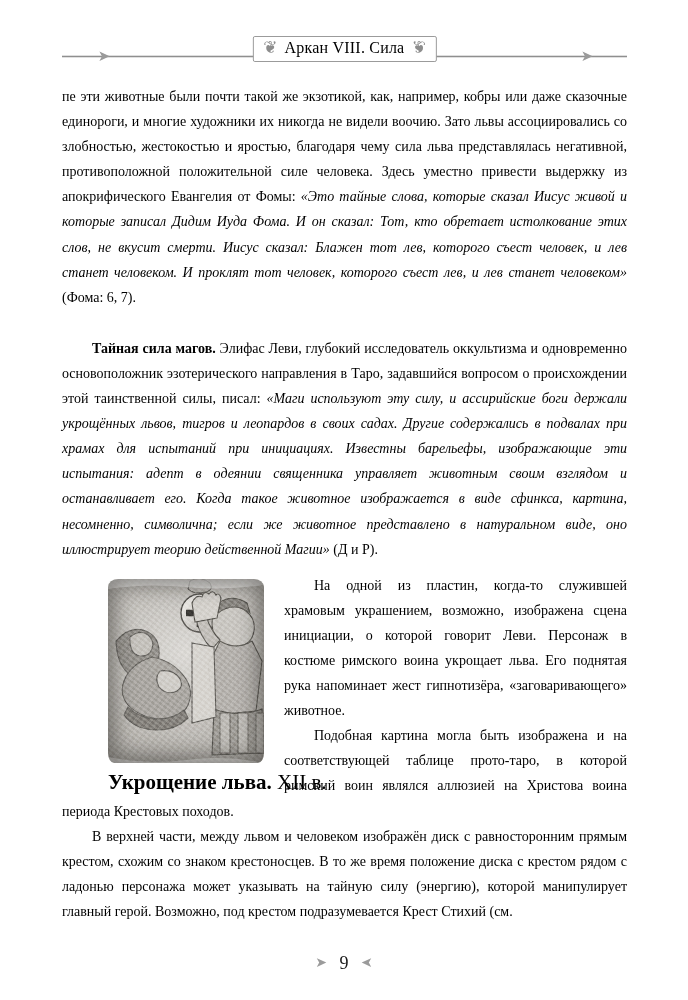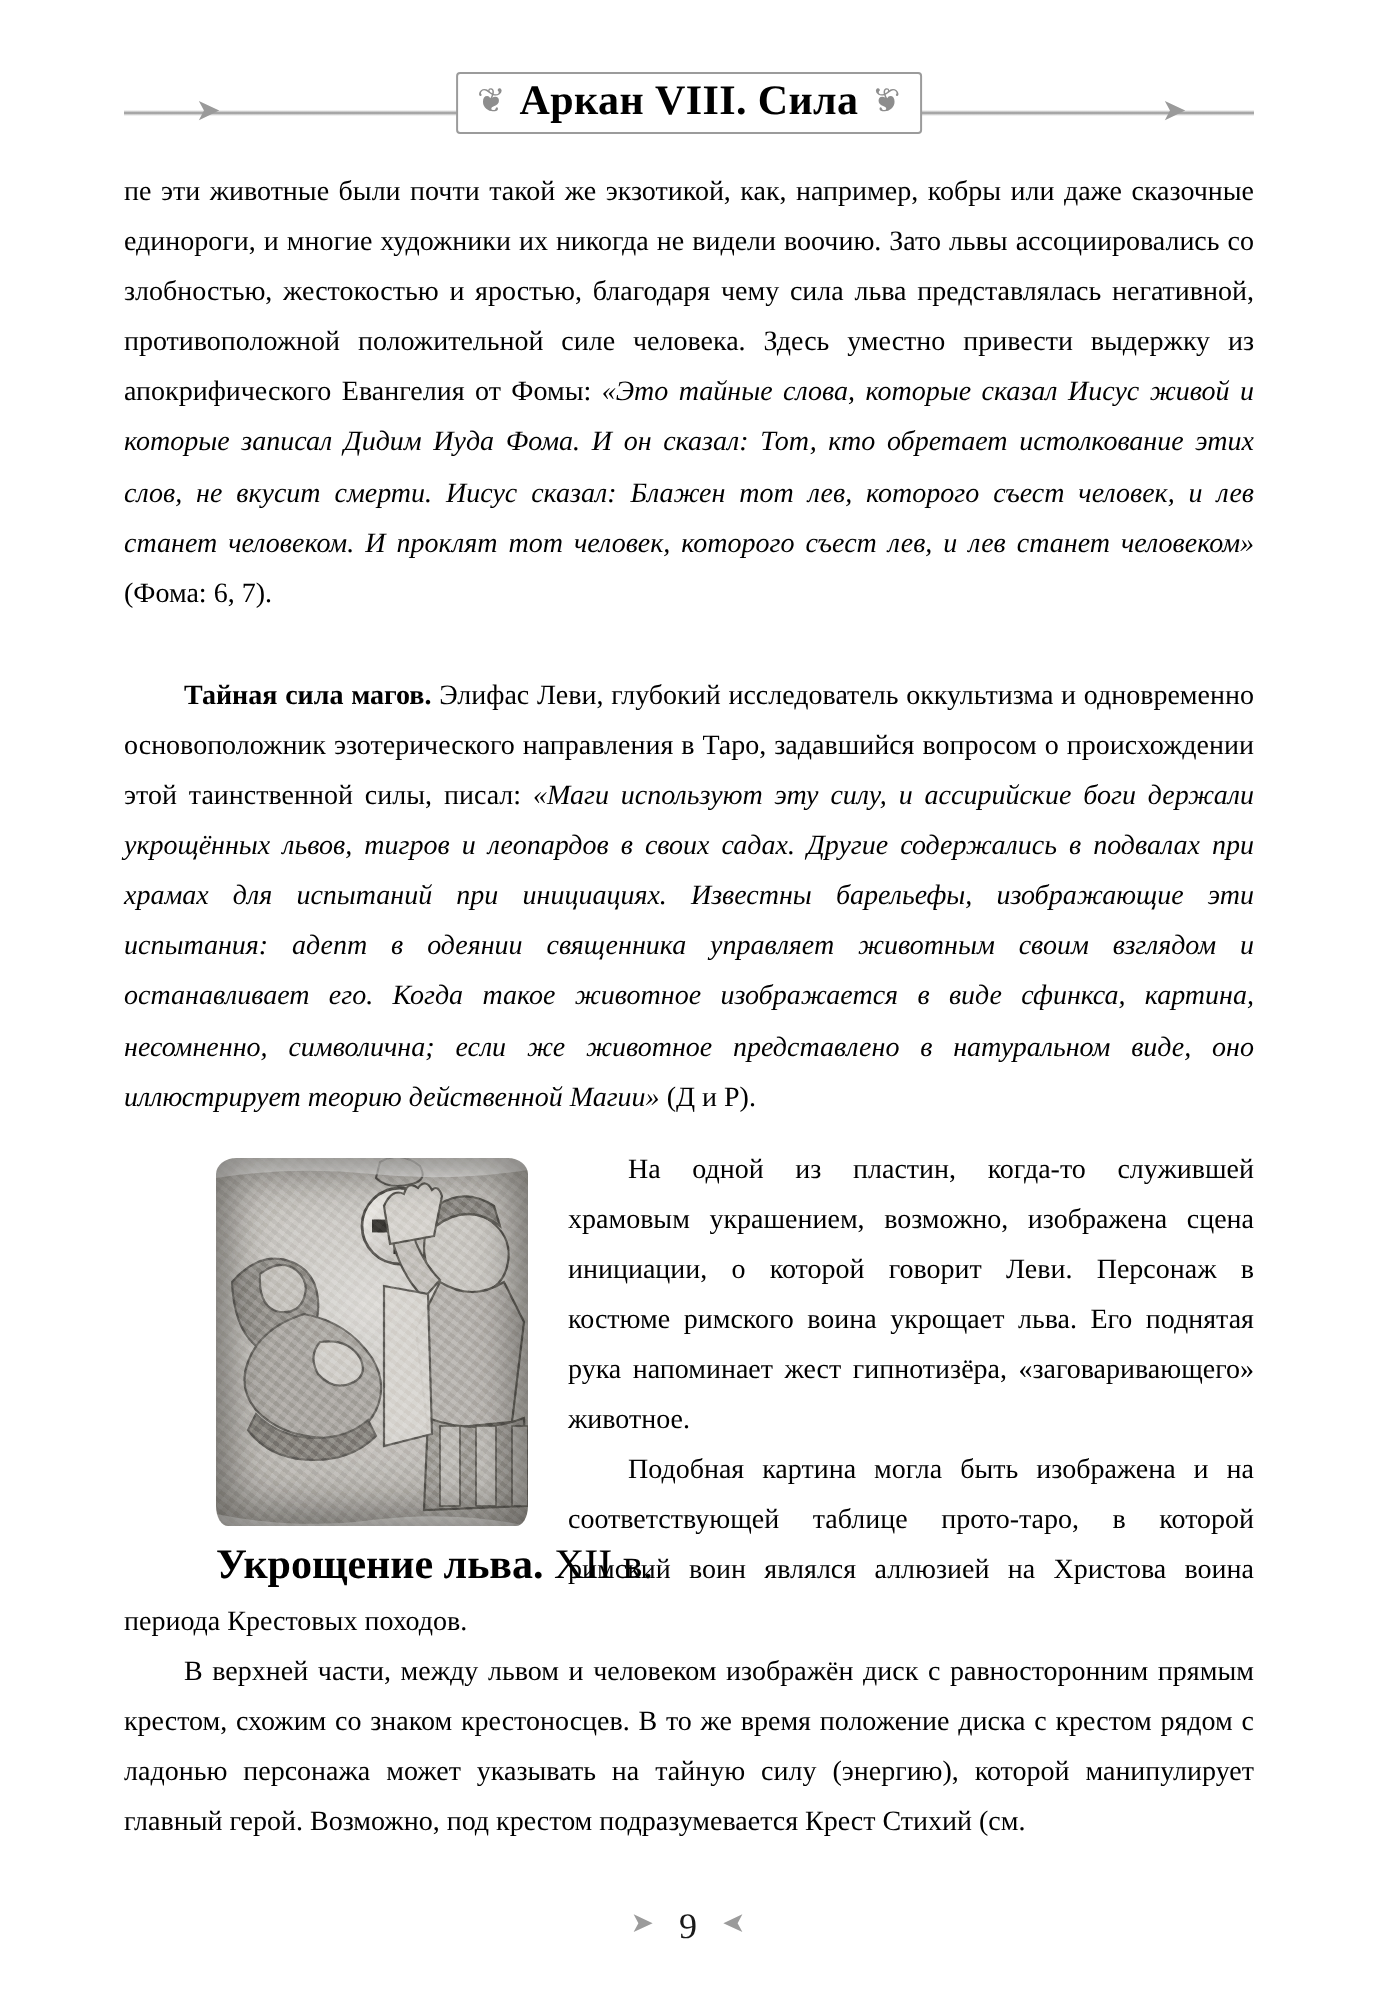--- a/index.html
+++ b/index.html
@@ -68,22 +68,22 @@
     white-space: nowrap;
     border-radius: 2px;
   }
   .runhead-orn {
     color: #8d8d8d;
     font-size: 17px;
     line-height: 1;
   }
   .runhead-orn.flip { transform: scaleX(-1); }
   .runhead-title {
-    font-size: 21px;
-    font-weight: 700;
+    font-size: 16px;
+    font-weight: 400;
     letter-spacing: 0.2px;
     line-height: 1.1;
   }
 
   
   .content {
     position: absolute;
     left: 62px;
     top: 84px;
     width: 565px;

